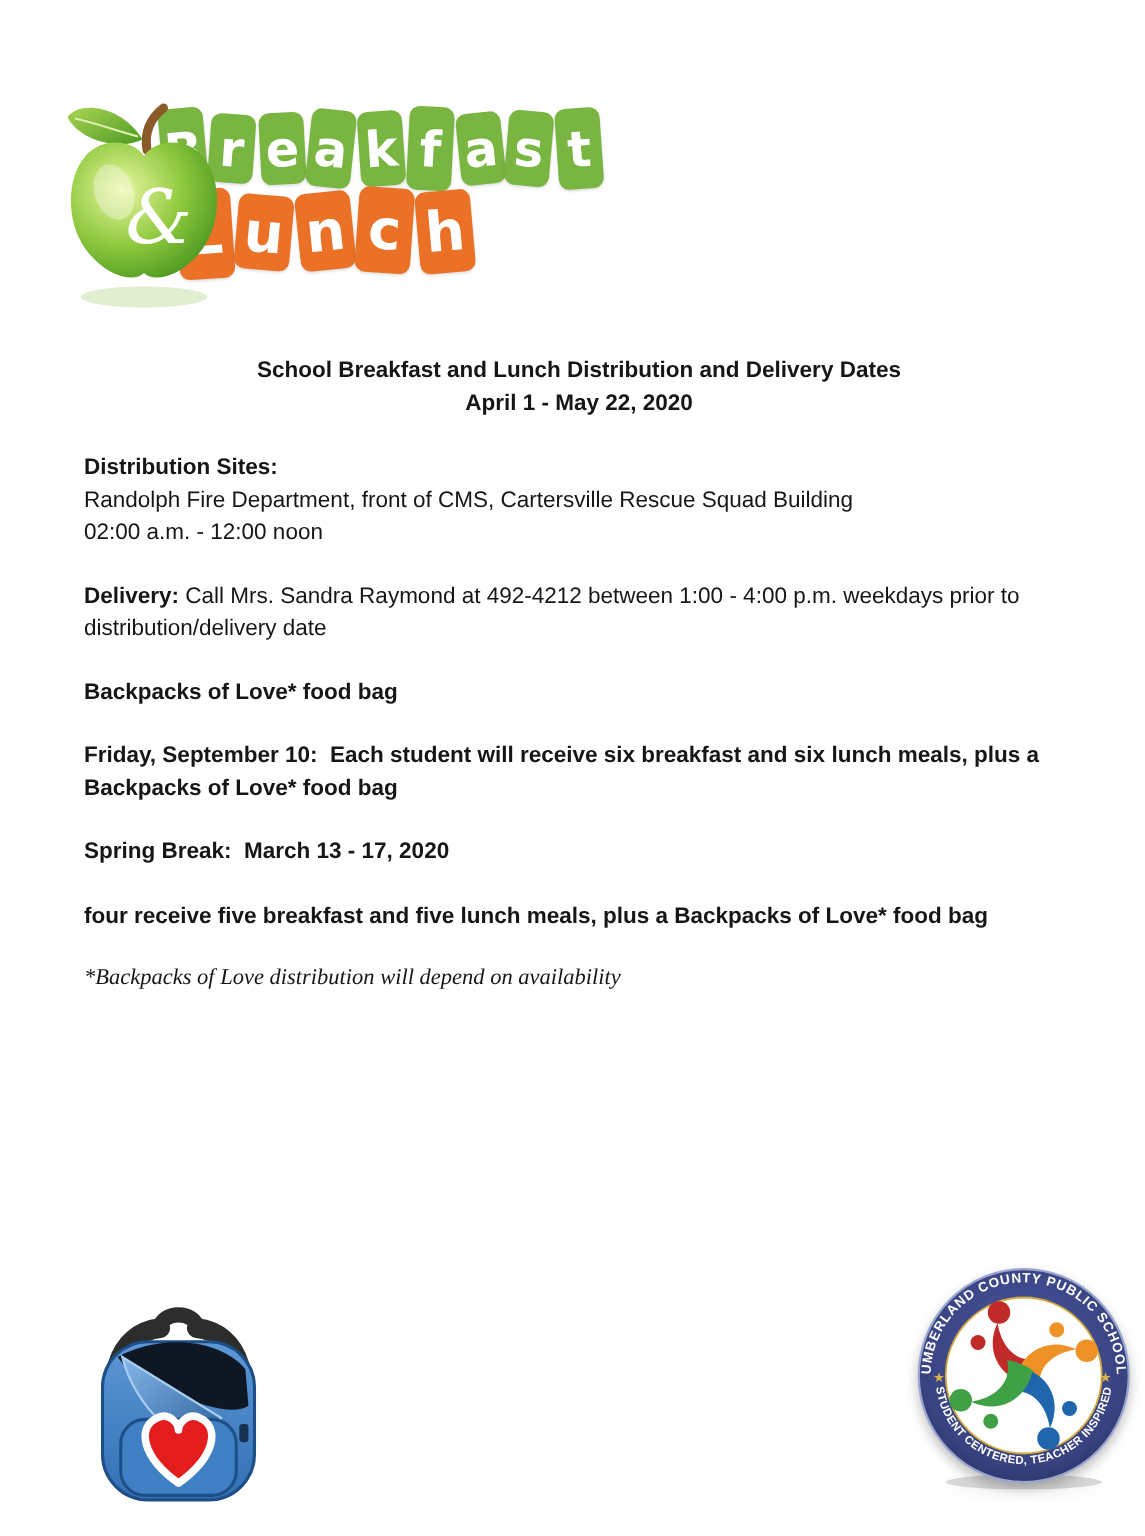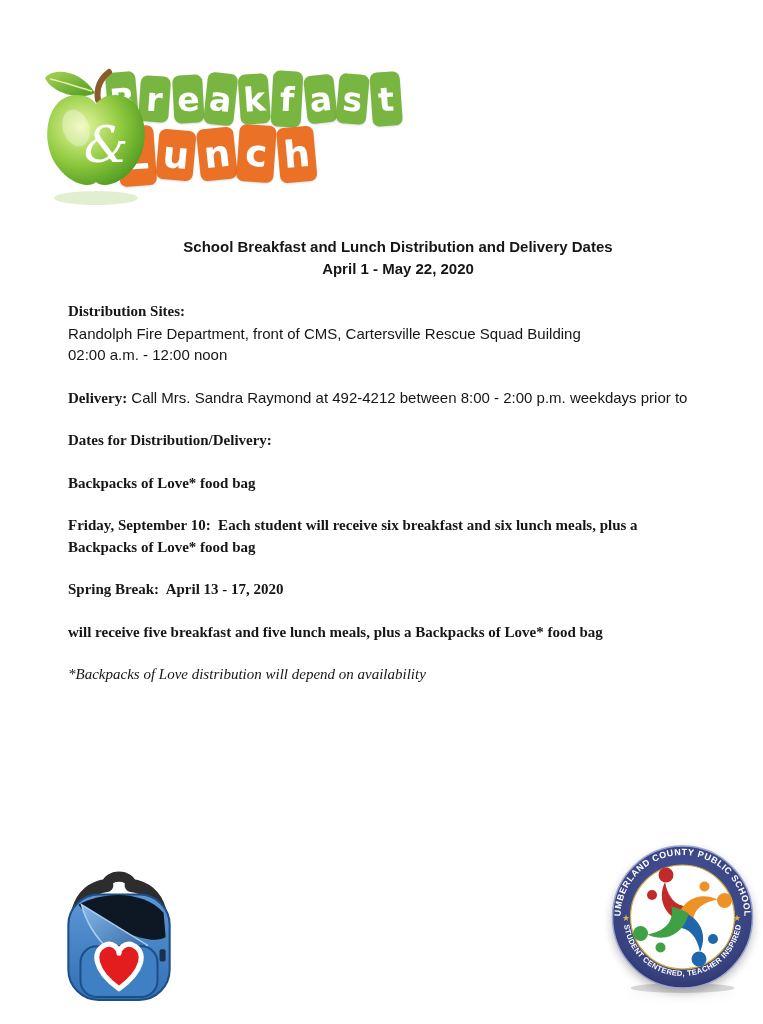--- a/index.html
+++ b/index.html
@@ -28,25 +28,25 @@
   .word-breakfast .tile:nth-child(6){transform:rotate(3deg) translateY(1px);height:56px;}
   .word-breakfast .tile:nth-child(7){transform:rotate(-6deg) translateY(5px);height:48px;}
   .word-breakfast .tile:nth-child(8){transform:rotate(5deg) translateY(4px);height:50px;}
   .word-breakfast .tile:nth-child(9){transform:rotate(-4deg) translateY(2px);height:54px;}
   .word-lunch .tile:nth-child(1){transform:rotate(-4deg) translateY(2px);height:60px;}
   .word-lunch .tile:nth-child(2){transform:rotate(5deg) translateY(6px);height:50px;}
   .word-lunch .tile:nth-child(3){transform:rotate(-6deg) translateY(4px);height:52px;}
   .word-lunch .tile:nth-child(4){transform:rotate(4deg) translateY(1px);height:57px;}
   .word-lunch .tile:nth-child(5){transform:rotate(-5deg) translateY(3px);height:55px;}
   
-  .content{position:absolute;left:68px;top:236px;width:660px;font-size:15px;line-height:21.5px;}
+  .content{position:absolute;left:56px;top:236px;width:660px;font-size:15px;line-height:21.5px;}
   .content .line{white-space:pre;}
   .title{text-align:center;font-weight:bold;margin-bottom:22px;}
   .para{margin-bottom:21px;}
-  .b{font-weight:bold;font-family:Liberation Serif, serif;}
+  .b{font-weight:bold;}
   .footnote{font-style:italic;font-family:Liberation Serif, serif;}
   
   .backpack{position:absolute;left:48px;top:852px;width:142px;height:152px;}
   .seal{position:absolute;left:609px;top:843px;width:147px;height:150px;filter:drop-shadow(0 4px 4px rgba(0,0,0,.25));}
   .seal text{font-family:"Liberation Sans", sans-serif;}
 </style>
 </head>
 <body>
 
 <div class="logo">
@@ -96,43 +96,41 @@
     <div class="line">April 1 - May 22, 2020</div>
   </div>
 
   <div class="para">
     <div class="line b">Distribution Sites:</div>
     <div class="line">Randolph Fire Department, front of CMS, Cartersville Rescue Squad Building</div>
     <div class="line">02:00 a.m. - 12:00 noon</div>
   </div>
 
   <div class="para">
-    <div class="line"><span class="b">Delivery:</span><span> Call Mrs. Sandra Raymond at 492-4212 between 8:00 - 2:00 p.m. weekdays prior to</span></div>
-  </div>
-
-  <div class="para b">
-    <div class="line">Dates for Distribution/Delivery:</div>
-  </div>
+    <div class="line"><span class="b">Delivery:</span><span> Call Mrs. Sandra Raymond at 492-4212 between 1:00 - 4:00 p.m. weekdays prior to</span></div>
+    <div class="line">distribution/delivery date</div>
+  </div>
+
 
 
   <div class="para b">
     <div class="line">Backpacks of Love* food bag</div>
   </div>
 
   <div class="para b">
     <div class="line">Friday, September 10:  Each student will receive six breakfast and six lunch meals, plus a</div>
     <div class="line">Backpacks of Love* food bag</div>
   </div>
 
   <div class="para b">
-    <div class="line">Spring Break:  April 13 - 17, 2020</div>
-  </div>
-
-  <div class="para b">
-    <div class="line">will receive five breakfast and five lunch meals, plus a Backpacks of Love* food bag</div>
+    <div class="line">Spring Break:  March 13 - 17, 2020</div>
+  </div>
+
+  <div class="para b">
+    <div class="line">four receive five breakfast and five lunch meals, plus a Backpacks of Love* food bag</div>
   </div>
 
   <div class="para footnote">
     <div class="line">*Backpacks of Love distribution will depend on availability</div>
   </div>
 </div>
 
 <svg class="backpack" viewBox="0 0 140 150">
   <defs>
     <linearGradient id="gBody" x1="0" y1="0" x2="0" y2="1">

